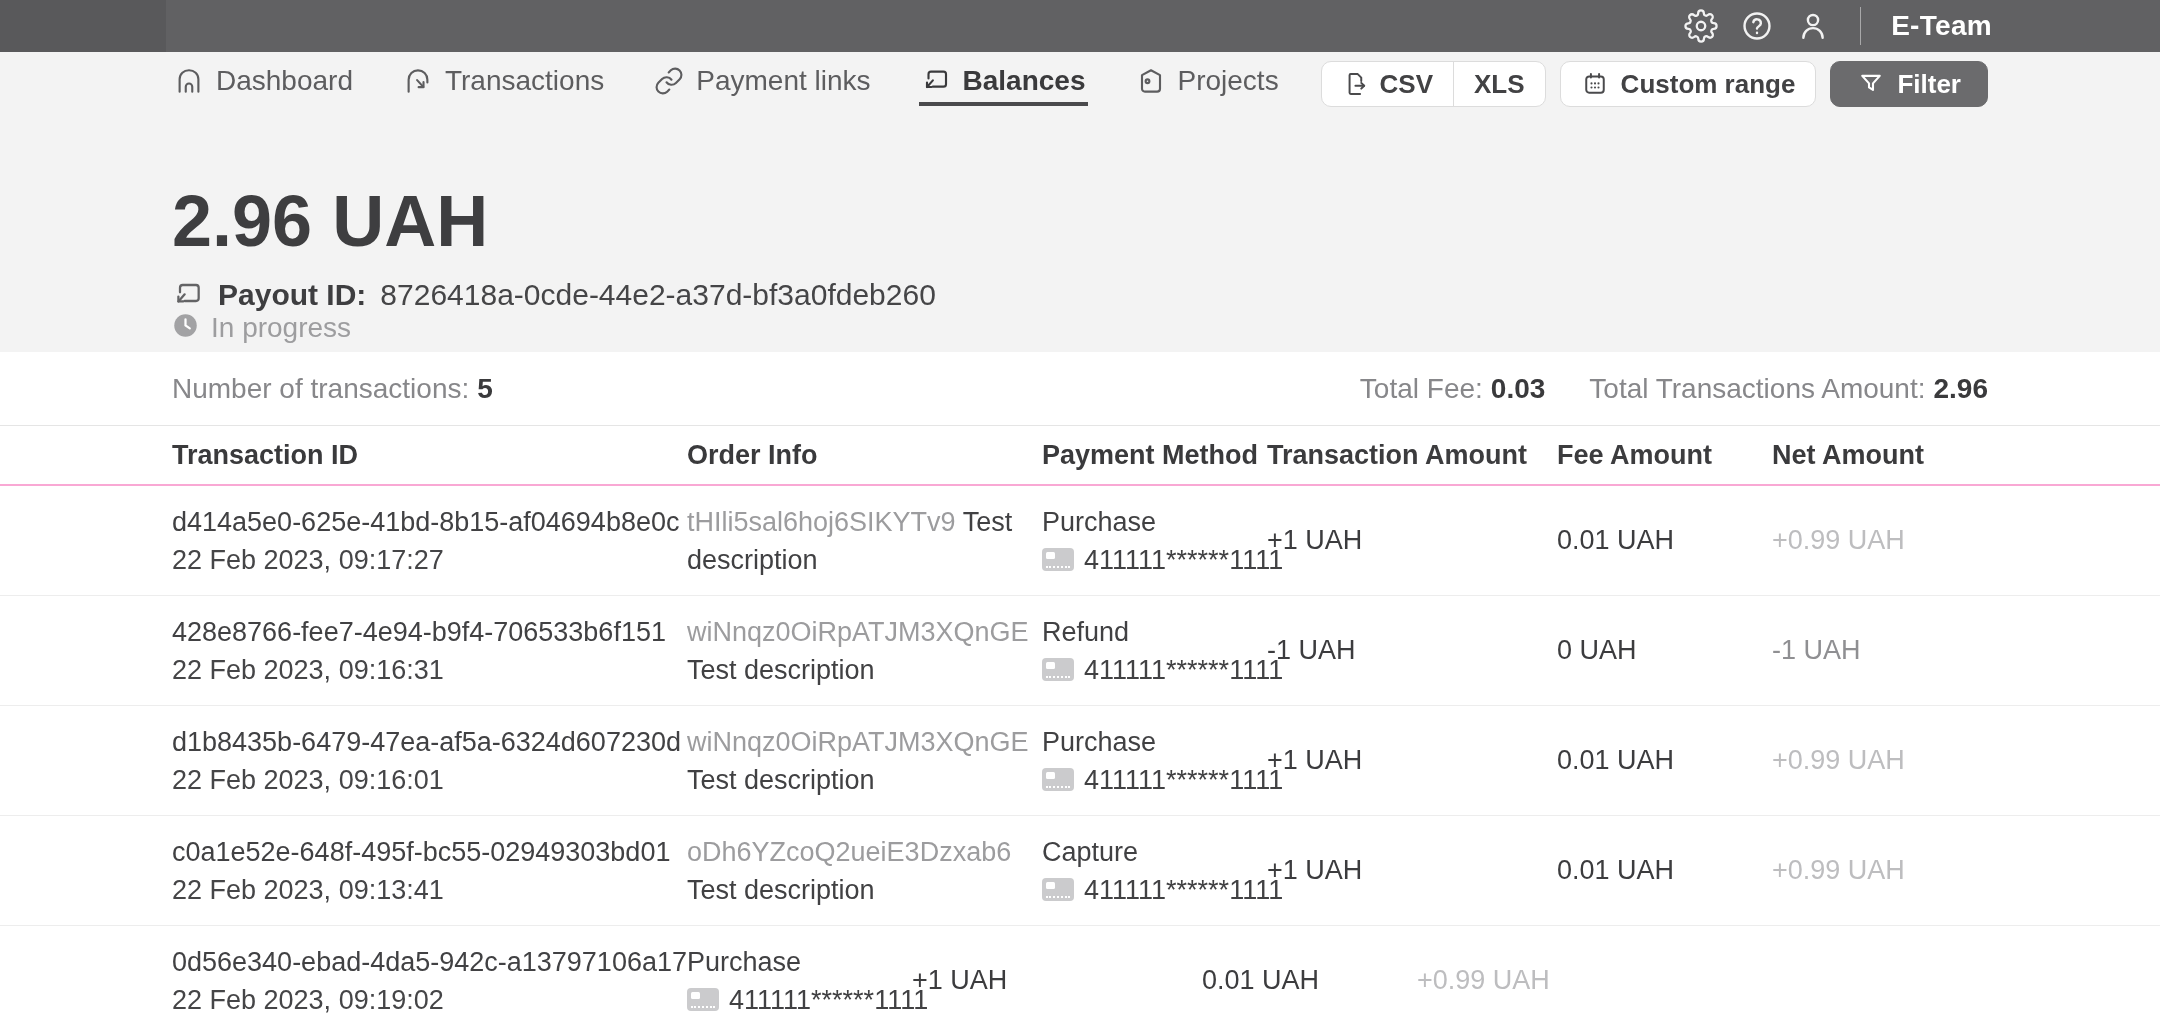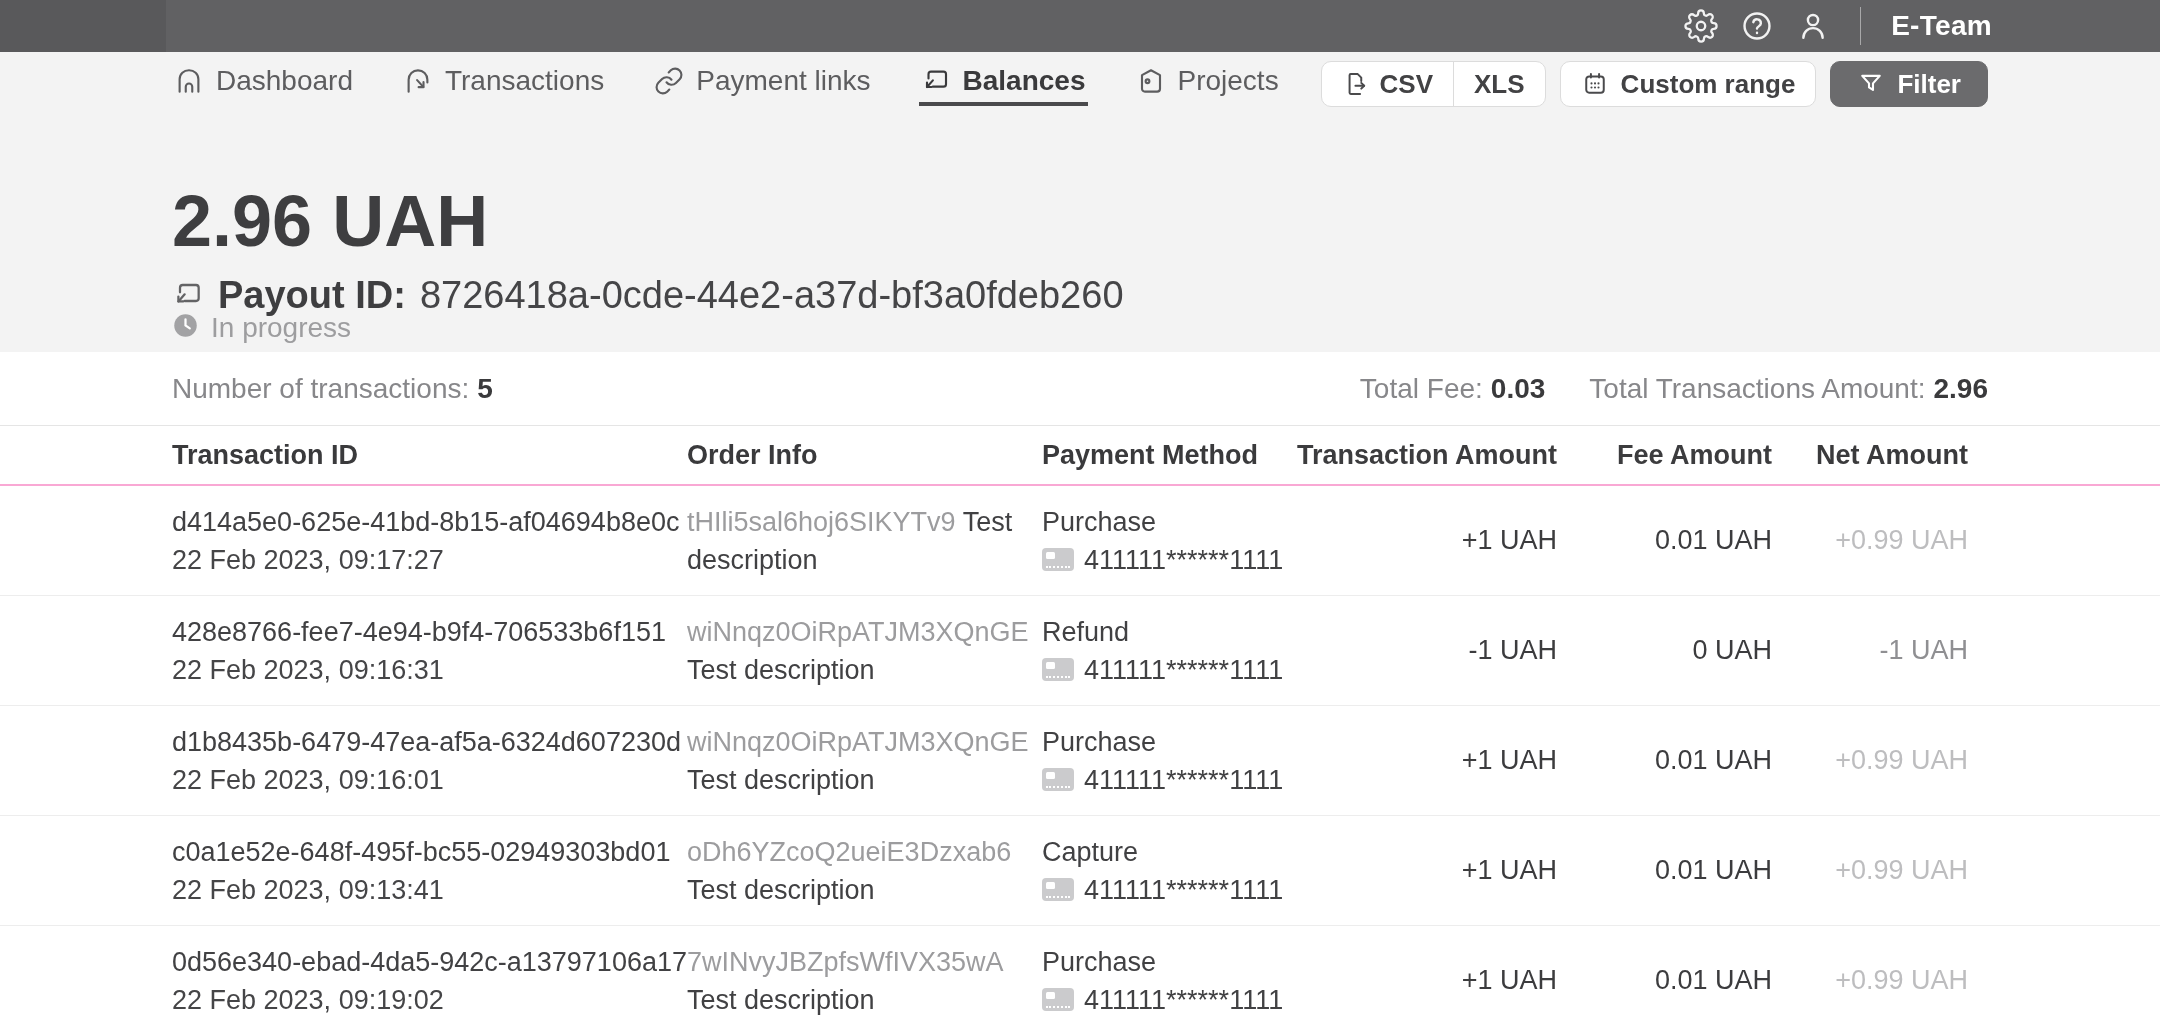--- a/index.html
+++ b/index.html
@@ -35,21 +35,21 @@
   .btn-export { padding: 0; overflow: hidden; }
   .btn-export .seg { display: flex; align-items: center; gap: 10px; padding: 0 20px; height: 100%; cursor: pointer; }
   .btn-export .seg.xls { border-left: 1px solid #dcdcdc; }
   .btn-range { padding: 0 20px; gap: 12px; }
   .btn-filter { background: #6b6b6d; border-color: #6b6b6d; color: #fff; padding: 0 26px; gap: 12px; }
   .btn-filter svg { color: #fff; }
 
   
   .hero { background: #f3f3f3; padding: 22px 172px 12px; }
   .amount { font-size: 72px; line-height: 78px; font-weight: 700; color: #3e3e40; margin-top: 36px; }
-  .payout-row { margin-top: 18px; display: flex; align-items: center; gap: 14px; font-size: 38px; height: 34px; }
+  .payout-row { margin-top: 18px; display: flex; align-items: center; gap: 14px; font-size: 30px; height: 34px; }
   .payout-row svg { width: 32px; height: 32px; color: #636365; flex: none; }
   .payout-label { font-weight: 700; color: #3e3e40; }
   .payout-id { color: #454547; }
   .status-row { display: flex; align-items: flex-start; gap: 12px;
                 font-size: 28px; color: #9d9d9f; height: 28px; }
   .status-row svg { width: 27px; height: 27px; flex: none; }
 
   
   .summary { height: 74px; display: flex; align-items: center; padding: 0 172px;
              border-bottom: 1px solid #e5e5e5; font-size: 28px; color: #87878a; background: #fff; }
@@ -59,21 +59,21 @@
   
   .thead { display: flex; align-items: center; height: 60px; padding: 0 172px;
            border-bottom: 2px solid #f9a8d4; font-weight: 700; font-size: 27px; color: #3a3a3c; }
   .c { flex: none; }
   .c-id     { width: 515px; }
   .c-order  { width: 355px; padding-right: 11px; }
   .c-method { width: 225px; }
   .c-amt    { width: 290px; }
   .c-fee    { width: 215px; }
   .c-net    { width: 216px; padding-right: 20px; }
-  .r { text-align: right; white-space: nowrap; }
+  .r { white-space: nowrap; }
 
   .trow { display: flex; align-items: center; height: 110px; padding: 0 172px;
           border-bottom: 1px solid #ededed; font-size: 27px; cursor: pointer; background: #fff; }
   .l1, .l2 { line-height: 38px; white-space: nowrap; }
   .c-id .l1 { color: #414143; }
   .c-id .l2 { color: #454547; }
   .c-order { line-height: 38px; }
   .ref  { color: #9c9c9e; }
   .desc { color: #414143; }
   .c-method .l1 { color: #414143; }
@@ -325,24 +325,20 @@
     <div class="c c-amt r">+1 UAH</div>
     <div class="c c-fee r">0.01 UAH</div>
     <div class="c c-net r" data-tone="light">+0.99 UAH</div>
   </div>
 
   <div class="trow">
     <div class="c c-id">
       <div class="l1">0d56e340-ebad-4da5-942c-a13797106a17</div>
       <div class="l2">22 Feb 2023, 09:19:02</div>
     </div>
-    <div class="c c-order">
-      <span class="ref">7wINvyJBZpfsWfIVX35wA</span>
-      <span class="desc">Test description</span>
-    </div>
     <div class="c c-method">
       <div class="l1">Purchase</div>
       <div class="l2 cardline">
         <span class="cardchip"></span>
         <span>411111******1111</span>
       </div>
     </div>
     <div class="c c-amt r">+1 UAH</div>
     <div class="c c-fee r">0.01 UAH</div>
     <div class="c c-net r" data-tone="light">+0.99 UAH</div>

